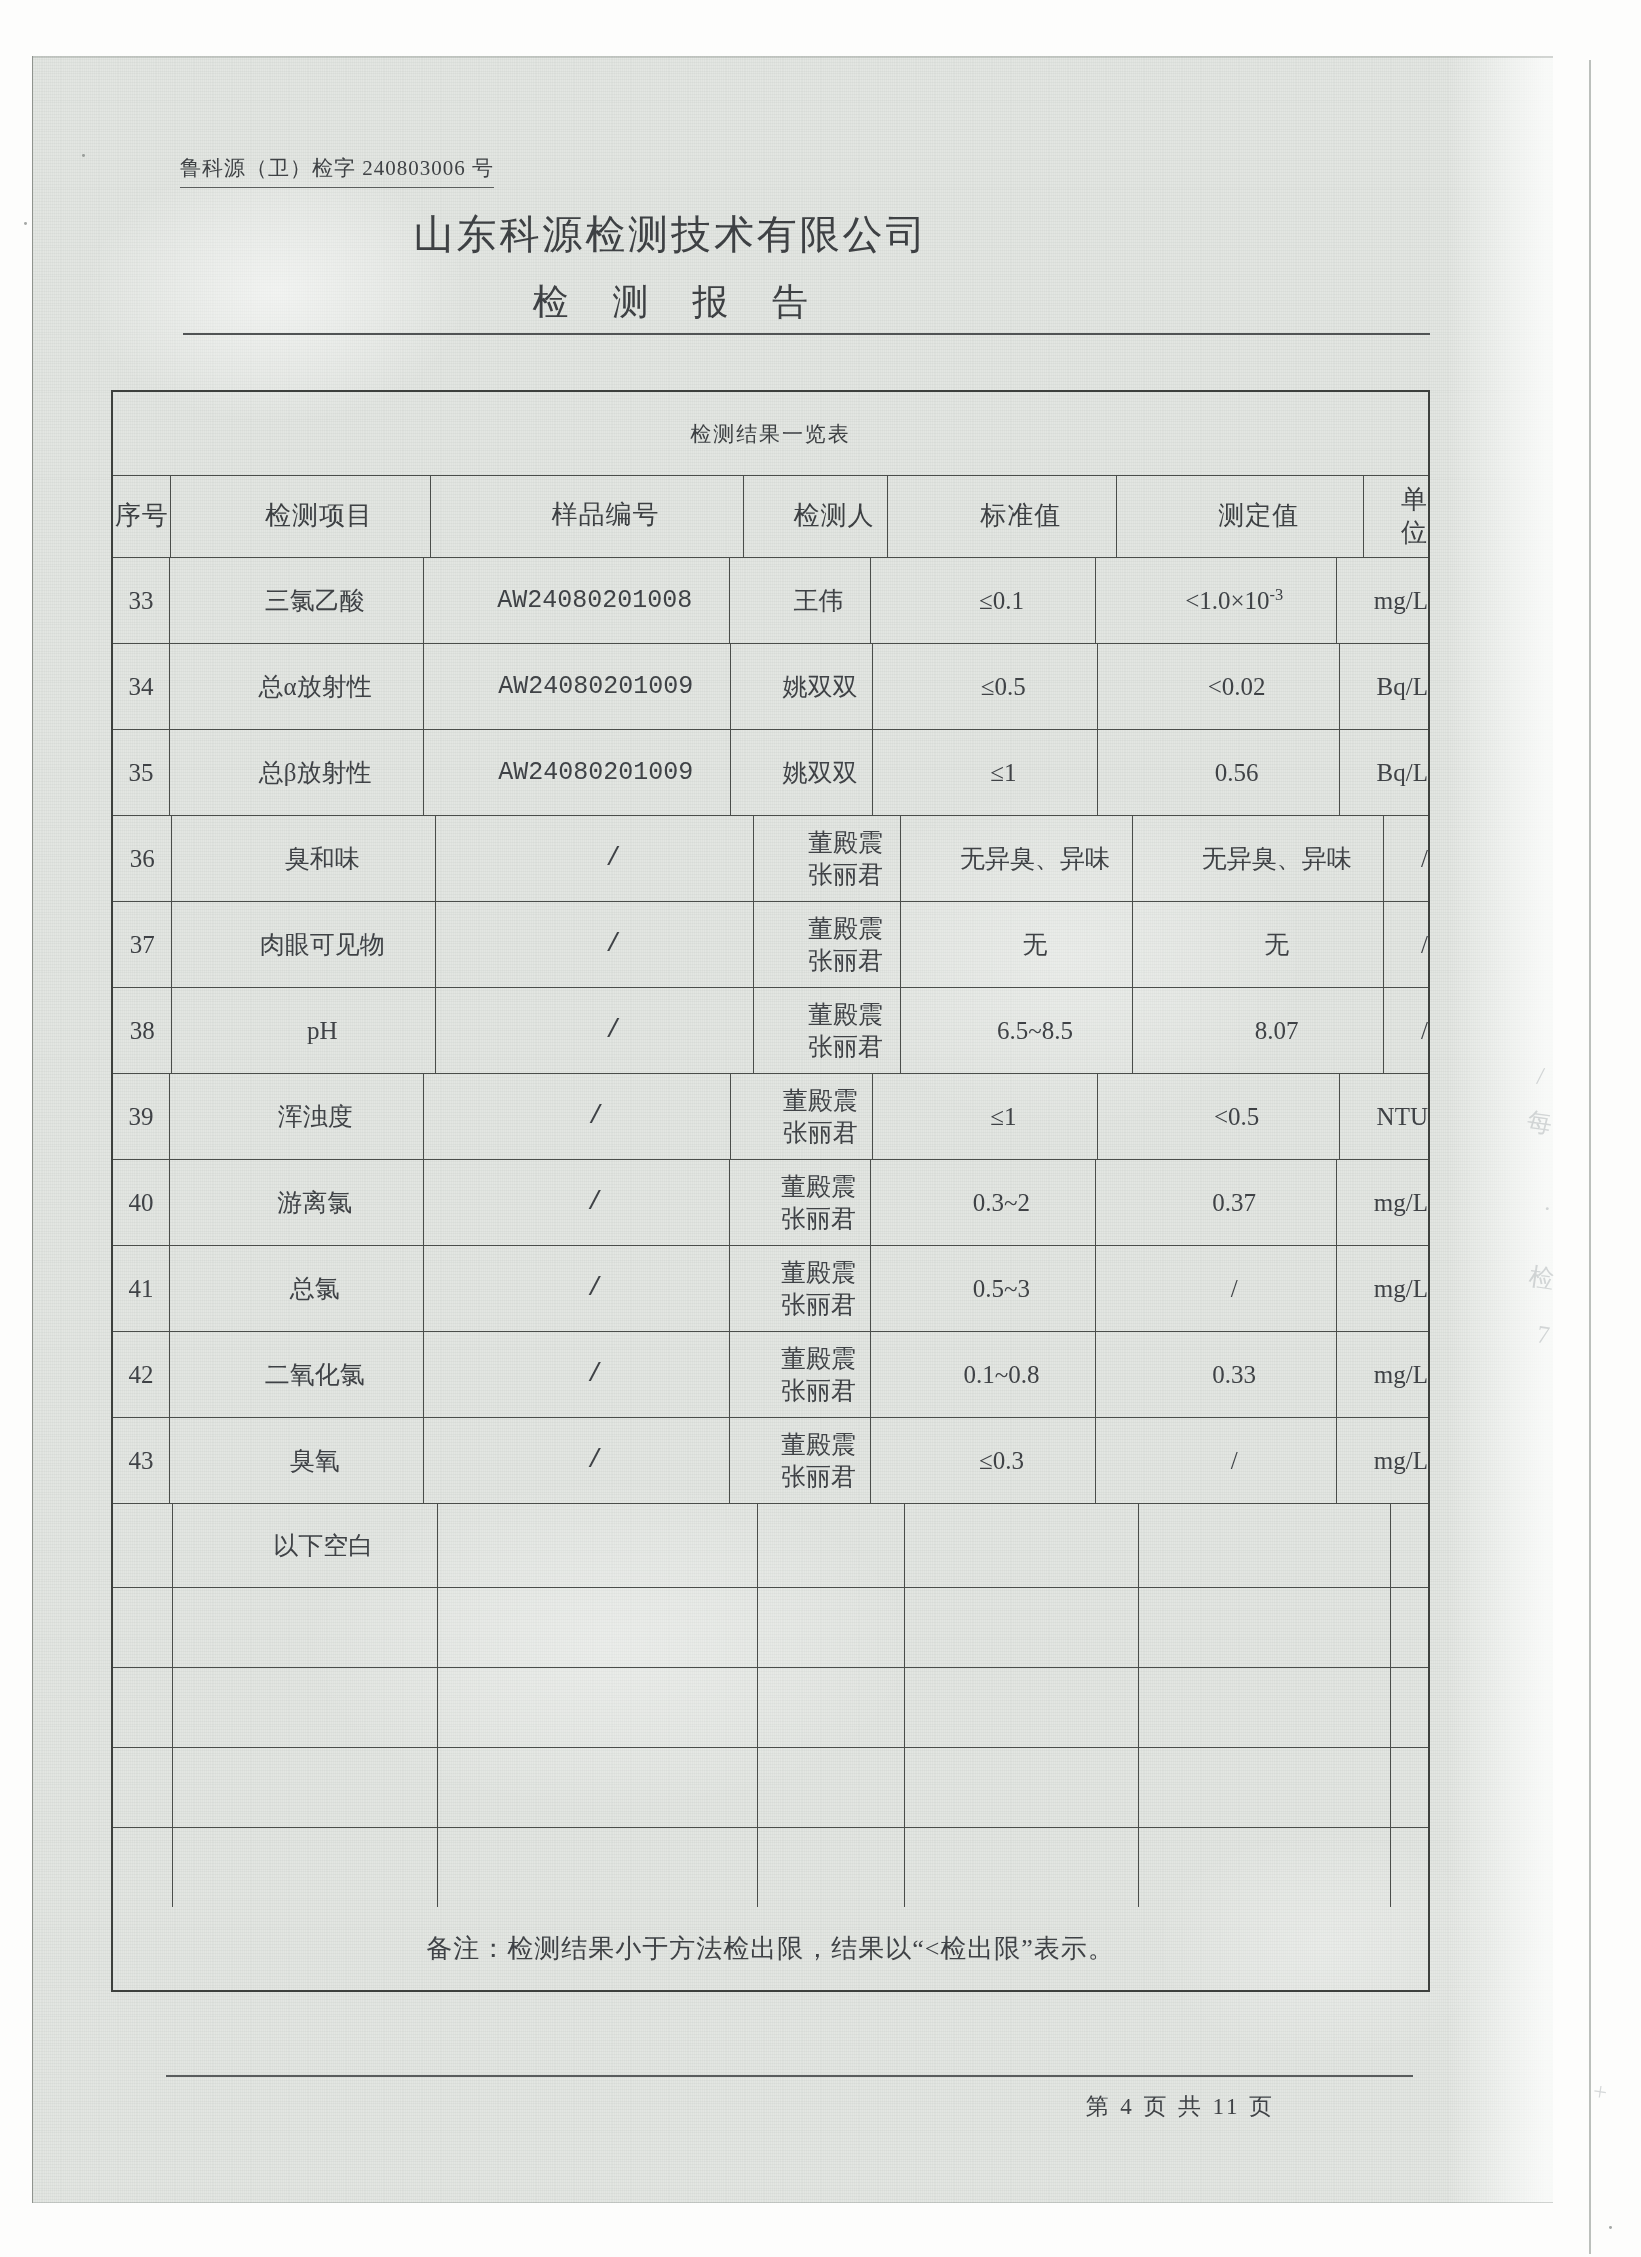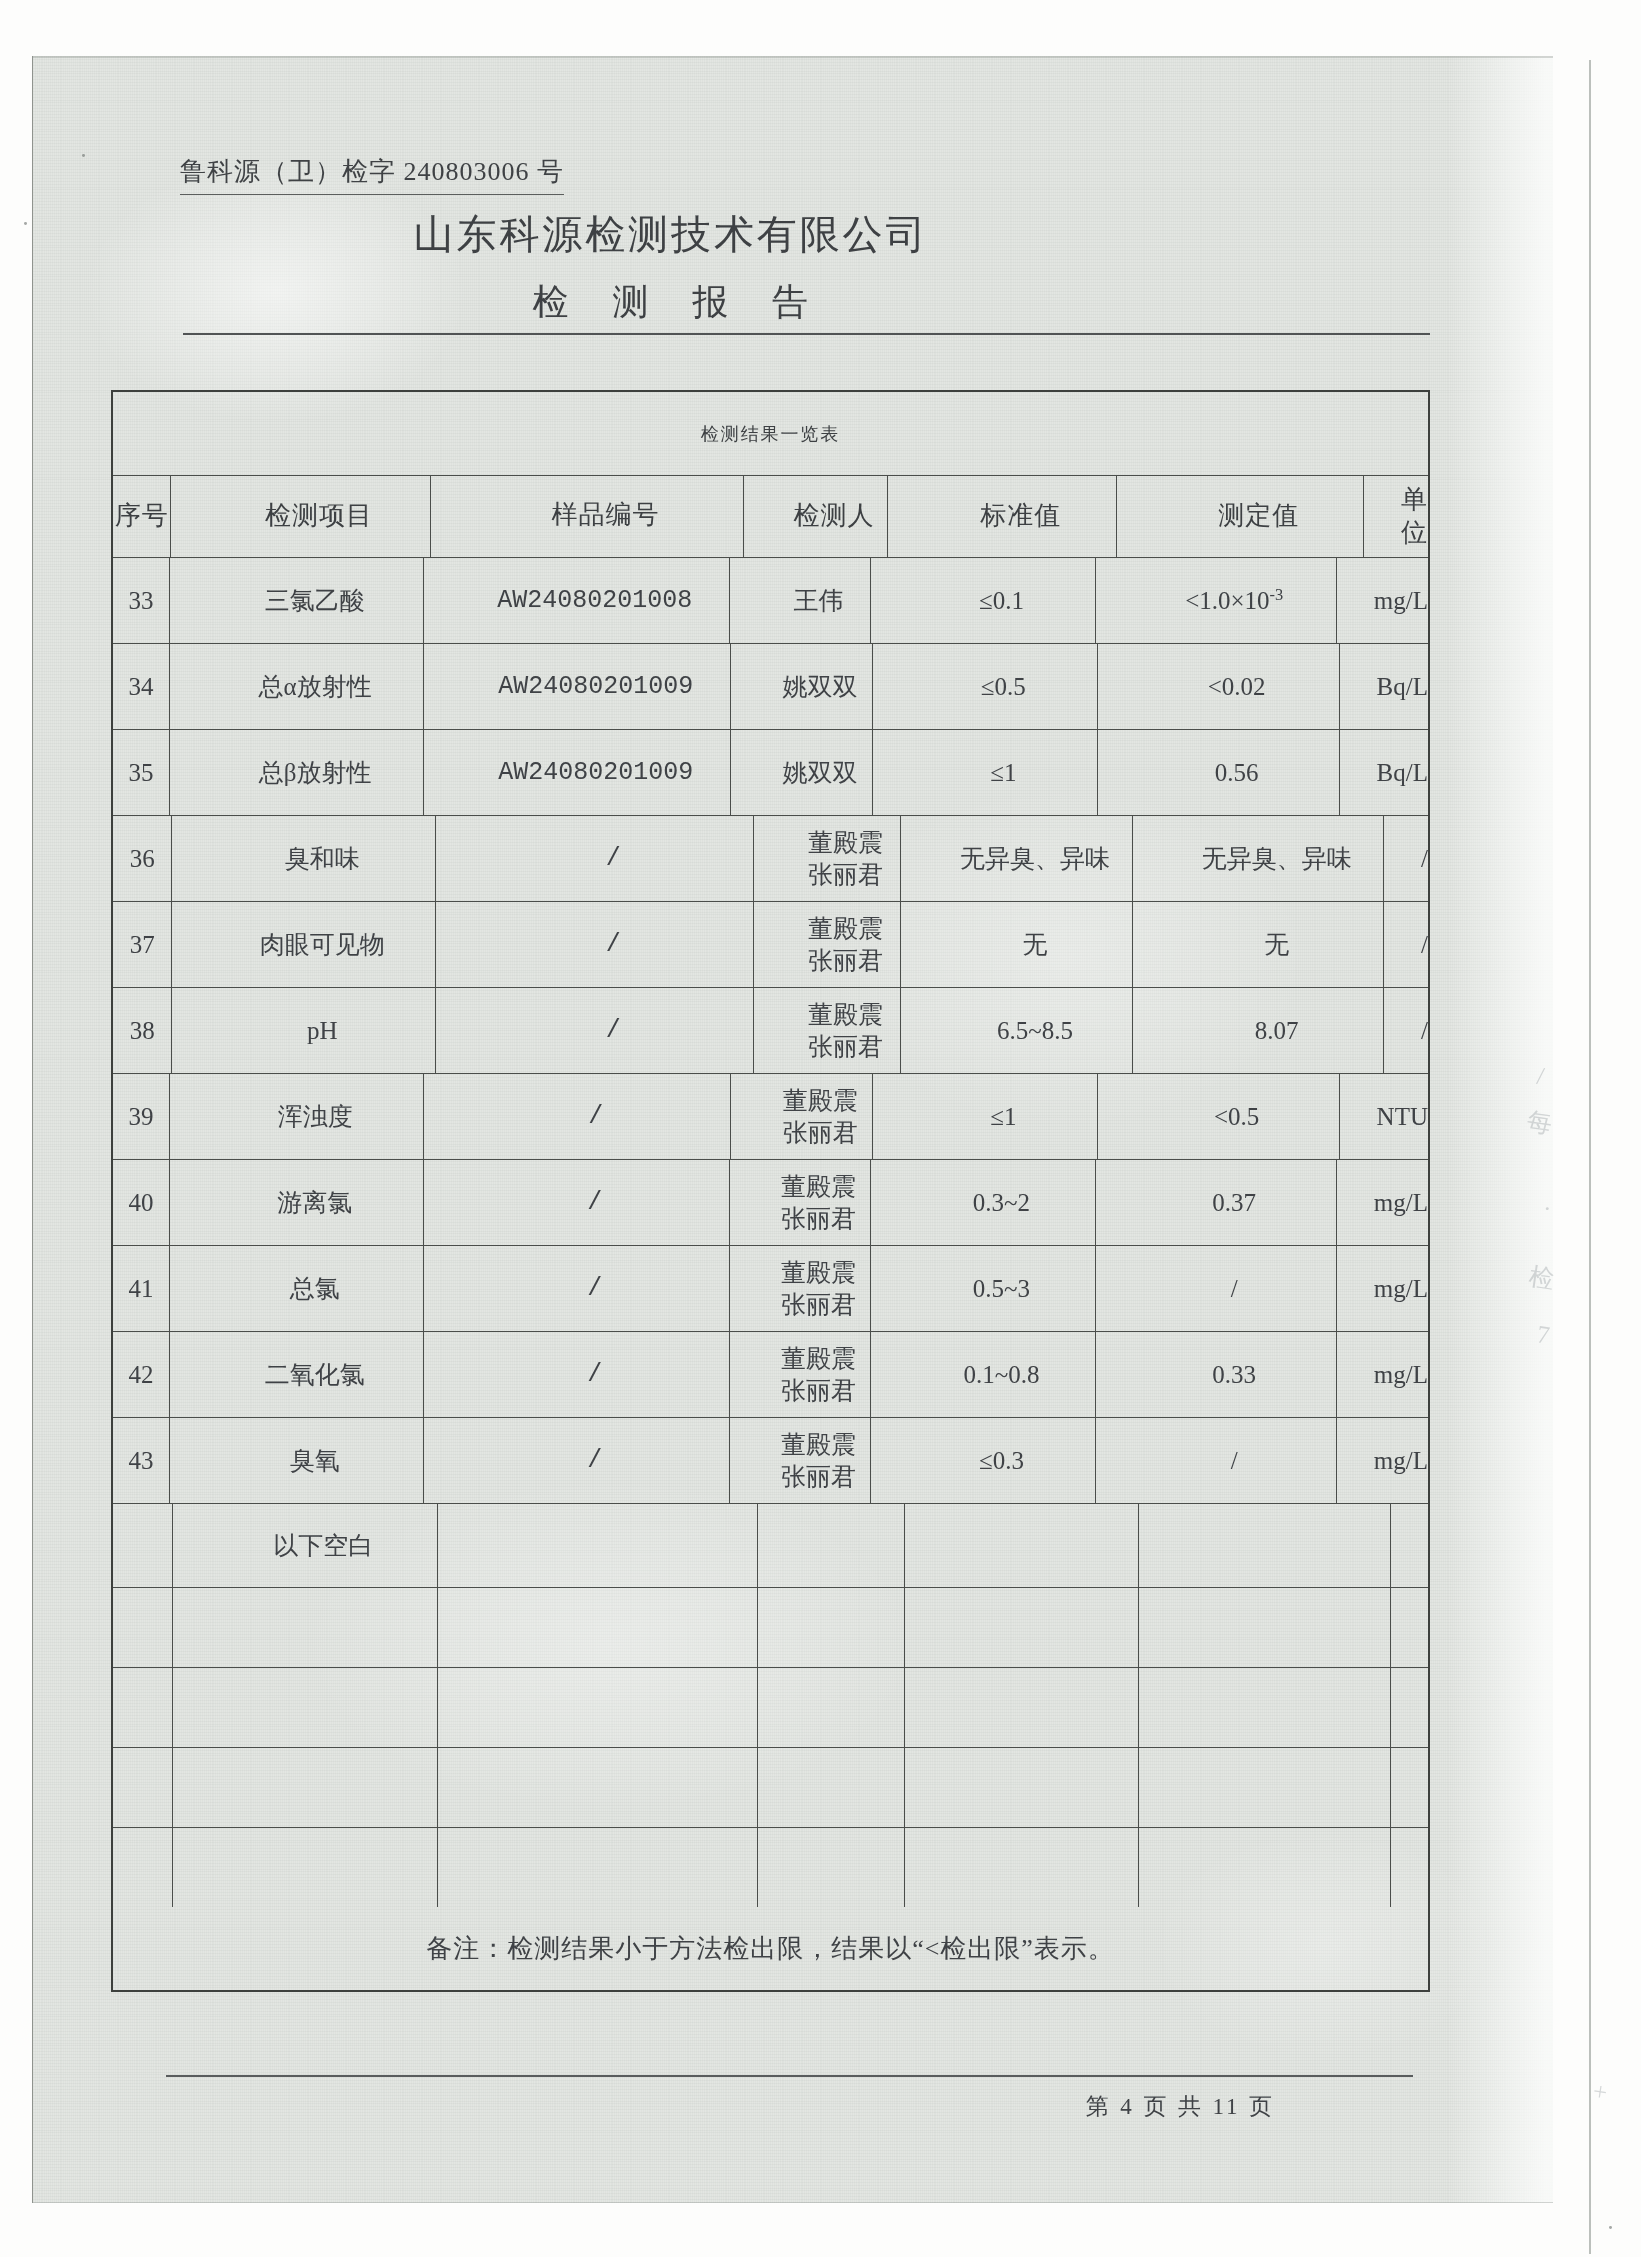--- a/index.html
+++ b/index.html
@@ -14,40 +14,40 @@
       radial-gradient(ellipse 502px 270px at 38% 74%, rgba(255,255,255,.30), transparent 62%),
       radial-gradient(ellipse 290px 193px at 85% 88%, rgba(255,255,255,.25), transparent 60%),
       linear-gradient(90deg, transparent 0 93%, rgba(252,253,252,.85) 99.5%),
       repeating-linear-gradient(0deg, rgba(110,120,115,.055) 0 1px, transparent 1px 2.9px),
       repeating-linear-gradient(90deg, rgba(110,120,115,.045) 0 1px, transparent 1px 1.9px);
     border-left:1.9px solid #8f938e;
     box-shadow: inset 0 1.9px 0 rgba(140,145,140,.35), inset 0 -1px 0 rgba(160,165,160,.45);}
   .paper-edge-line{position:absolute;left:1589px;top:60px;width:1.9px;height:2194px;
     background:#bcc0bc;}
   
-  .doc-number{position:absolute;left:180px;top:154px;font-size:26px;letter-spacing:1px;
+  .doc-number{position:absolute;left:180px;top:154px;font-size:21px;letter-spacing:1px;
     color:#3f4245;padding-bottom:4.8px;border-bottom:1.9px solid #5b5e5d;white-space:nowrap;}
   .company-name{position:absolute;left:188px;top:207px;width:966px;text-align:center;
     font-size:40px;letter-spacing:2.9px;color:#3e4144;white-space:nowrap;}
   .report-title{position:absolute;left:196px;top:278px;width:966px;text-align:center;
     font-size:36px;letter-spacing:17.4px;color:#3e4144;white-space:nowrap;}
   .header-rule{position:absolute;left:183px;top:333px;width:1247px;height:1.9px;background:#515455;}
   
   .rtable{position:absolute;left:111px;top:390px;width:1315px;border:2.9px solid #3d403d;
     box-sizing:content-box;}
   .t-row{display:flex;border-bottom:1.9px solid #4a4d4a;gap:37px;}
   .t-row:last-child{border-bottom:none;}
   .t-cell{display:flex;flex-direction:column;align-items:center;justify-content:center;
     border-right:1.9px solid #4a4d4a;font-size:25px;color:#3f4246;text-align:center;
     box-sizing:border-box;line-height:1.25;}
   .t-cell:last-child{border-right:none;}
   .c0{width:63px;} .c1{width:241px;} .c2{width:299px;font-family:Liberation Mono, monospace;} .c3{width:116px;}
   .c4{width:208px;} .c5{width:227px;} .c6{flex:1;}
   .title-row{height:83px;display:flex;align-items:center;justify-content:center;
-    font-size:18px;letter-spacing:1.9px;color:#3d4043;border-bottom:1.9px solid #4a4d4a;}
+    font-size:21px;letter-spacing:1.9px;color:#3d4043;border-bottom:1.9px solid #4a4d4a;}
   .head-row{height:81px;}
   .head-row .t-cell{font-size:26px;letter-spacing:1px;color:#3d4043;}
   .data-row{height:85px;}
   .blank-row{height:83px;}
   .empty-row{height:79px;}
   .note-row{height:83px;display:flex;align-items:center;justify-content:center;
     font-size:26px;letter-spacing:1px;color:#3f4246;}
   sup{font-size:16.4px;line-height:0;}
   
   .footer-rule{position:absolute;left:166px;top:2075px;width:1247px;height:1.9px;background:#595c5d;}

